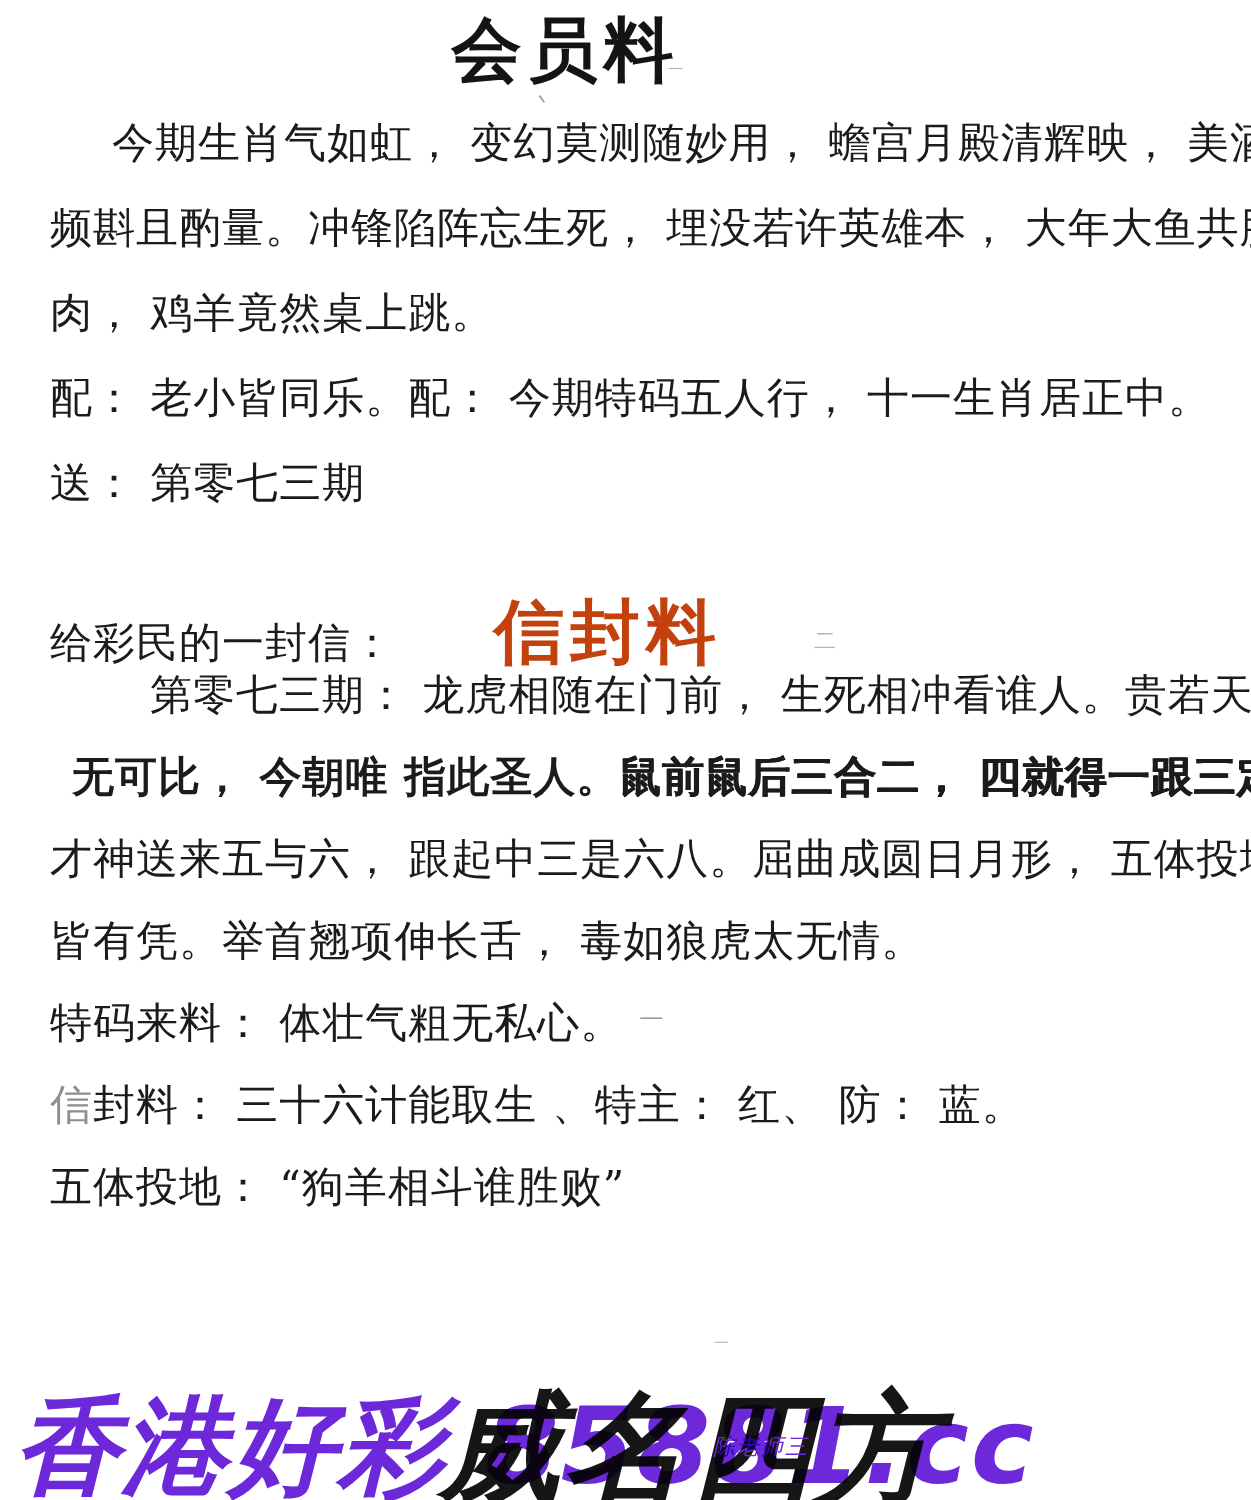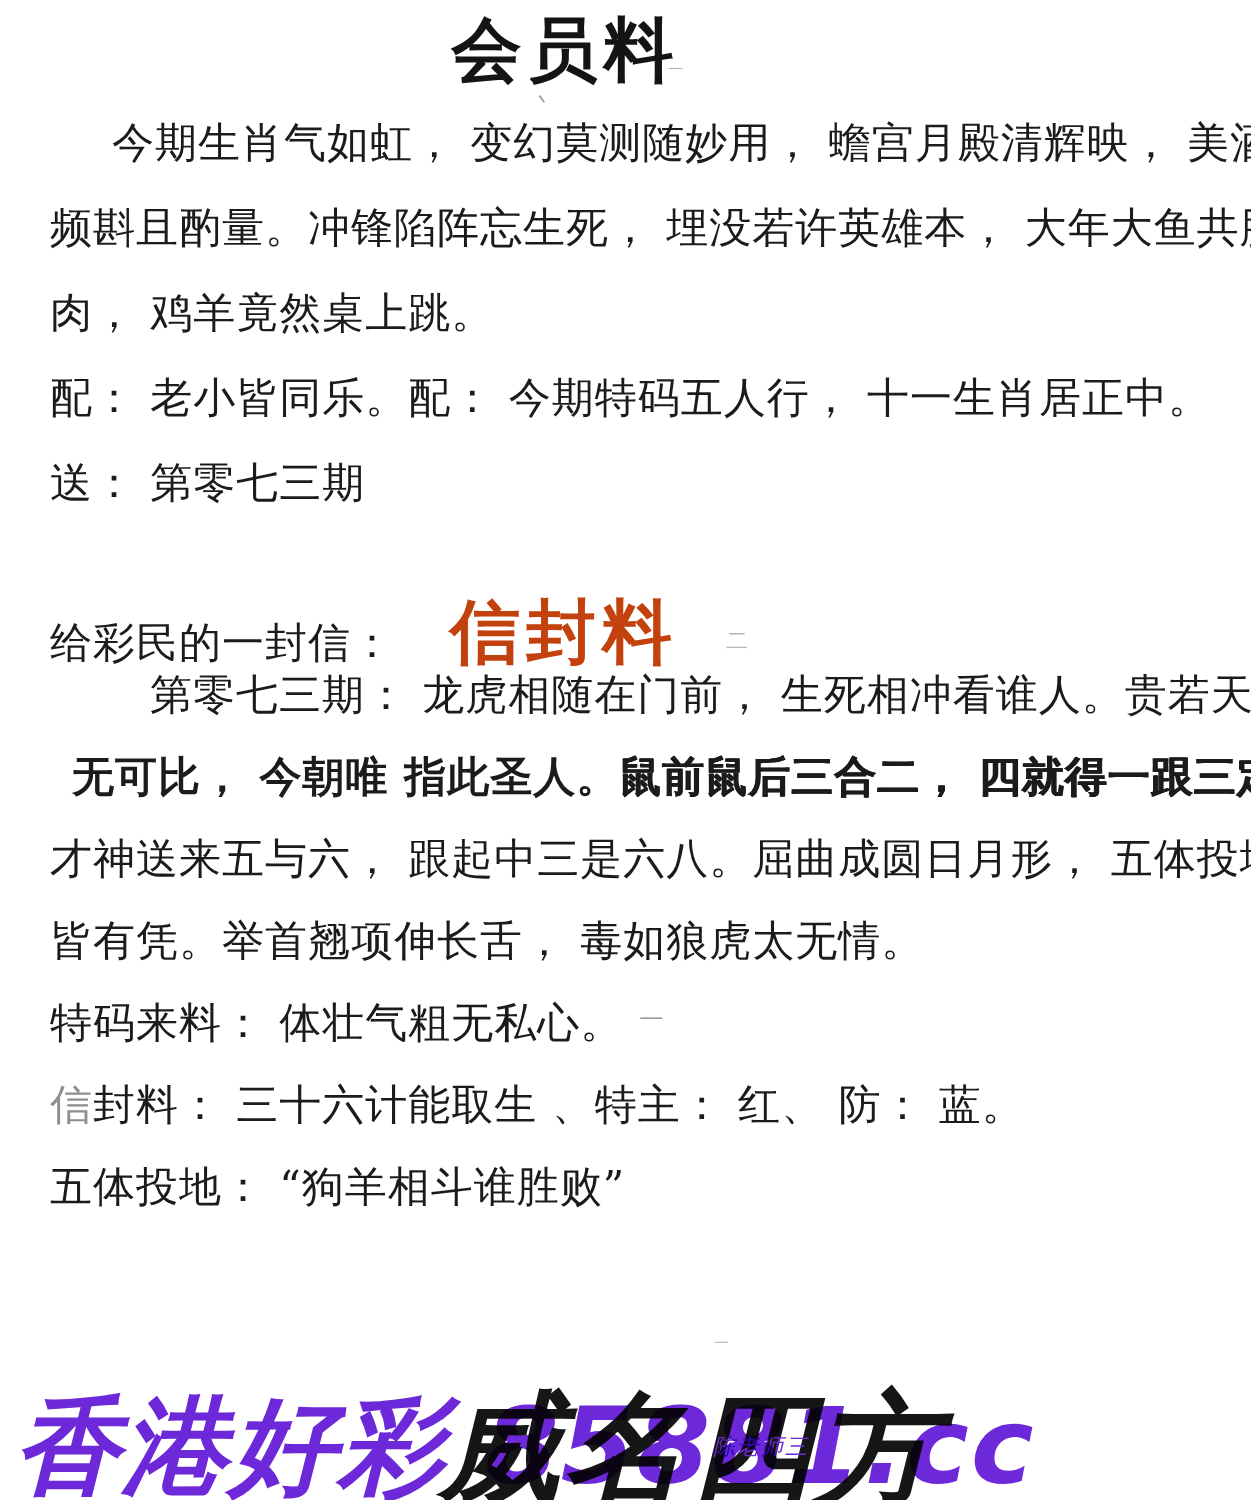--- a/index.html
+++ b/index.html
@@ -49,20 +49,21 @@
     transform:translateY(-12px);
     margin-left:16px;
     letter-spacing:0;
   }
   
   .letter-row {
     height:127px;
     padding-left:50px;
     display:flex;
     align-items:flex-end;
+    gap:44px;
   }
   .letter-label {
     font-size:42px;
     line-height:54px;
     letter-spacing:1px;
     padding-bottom:0px;
   }
   .env-title {
     font-size:70px;
     line-height:76px;

